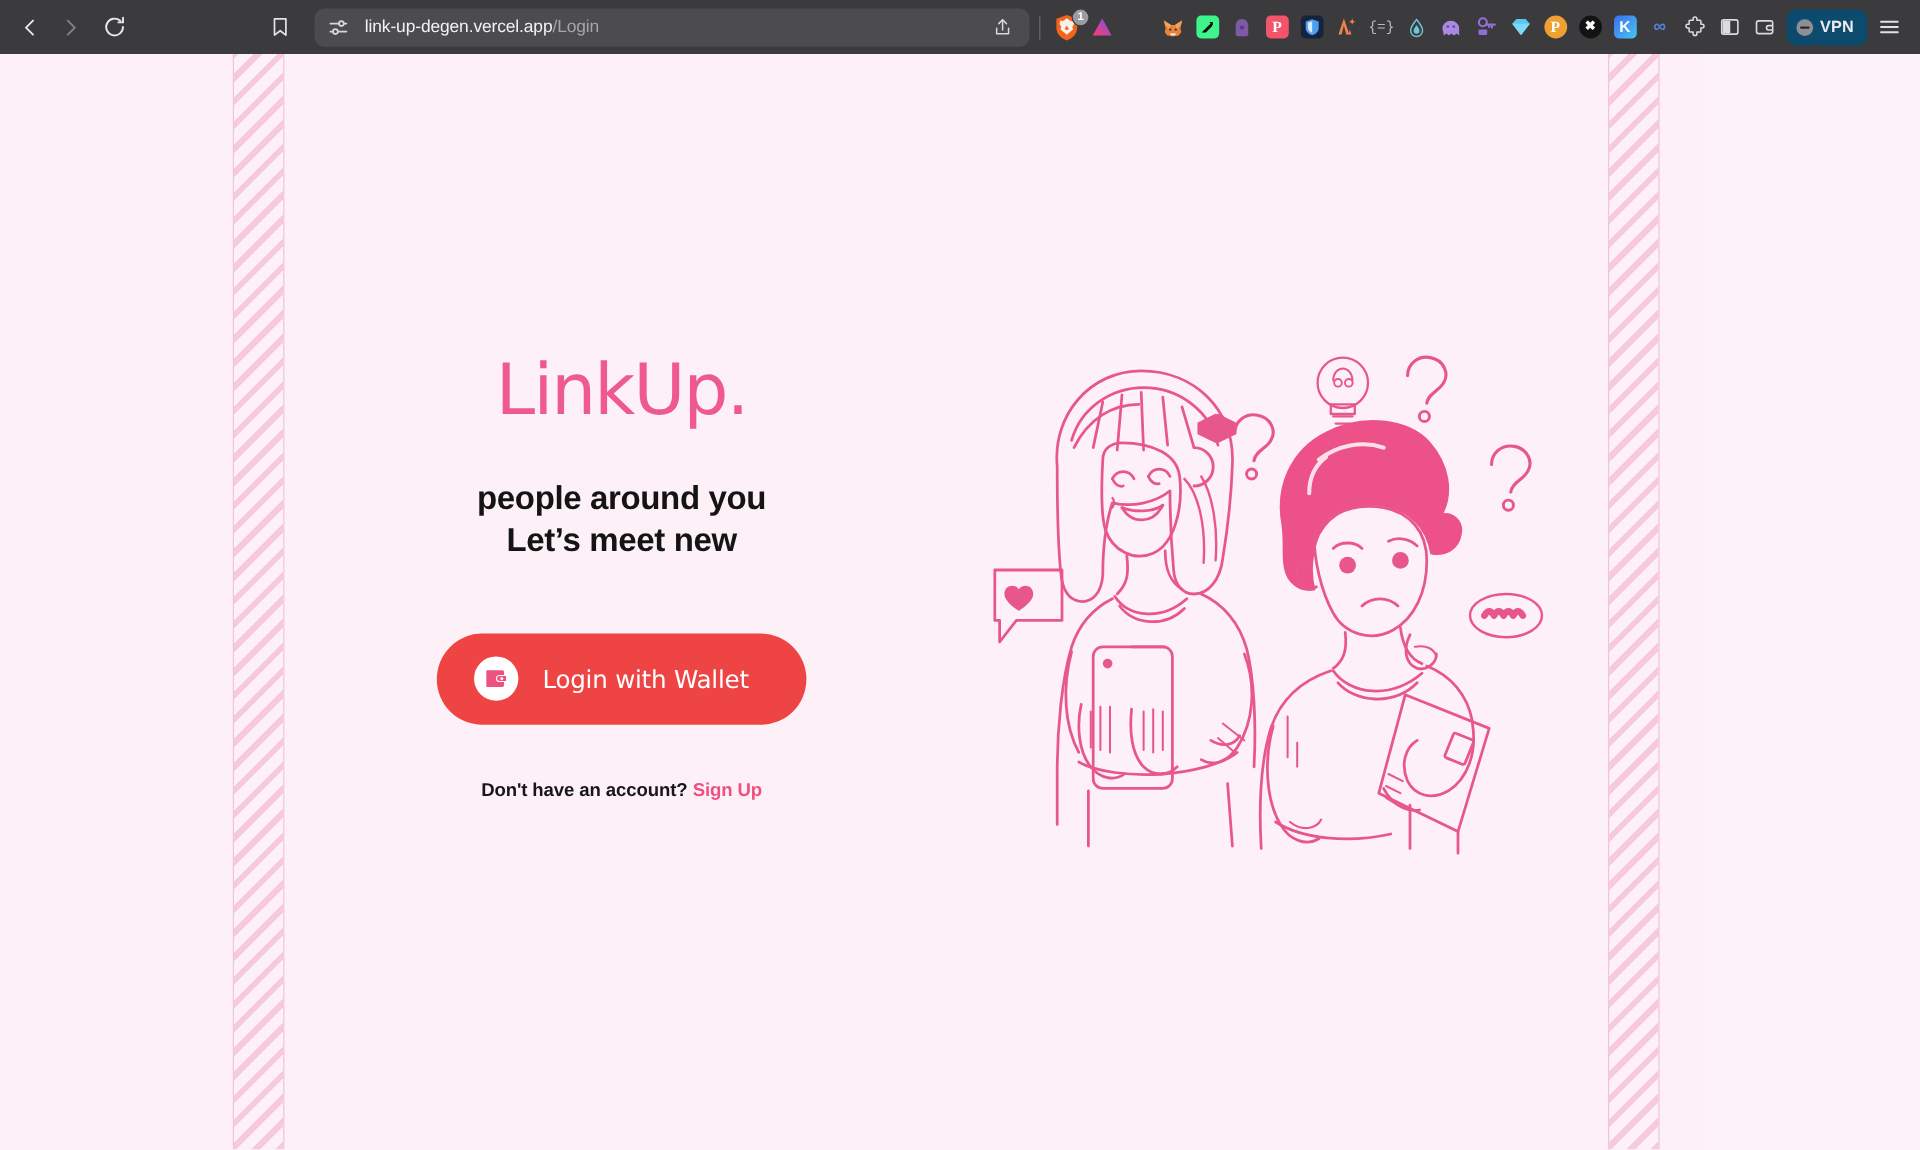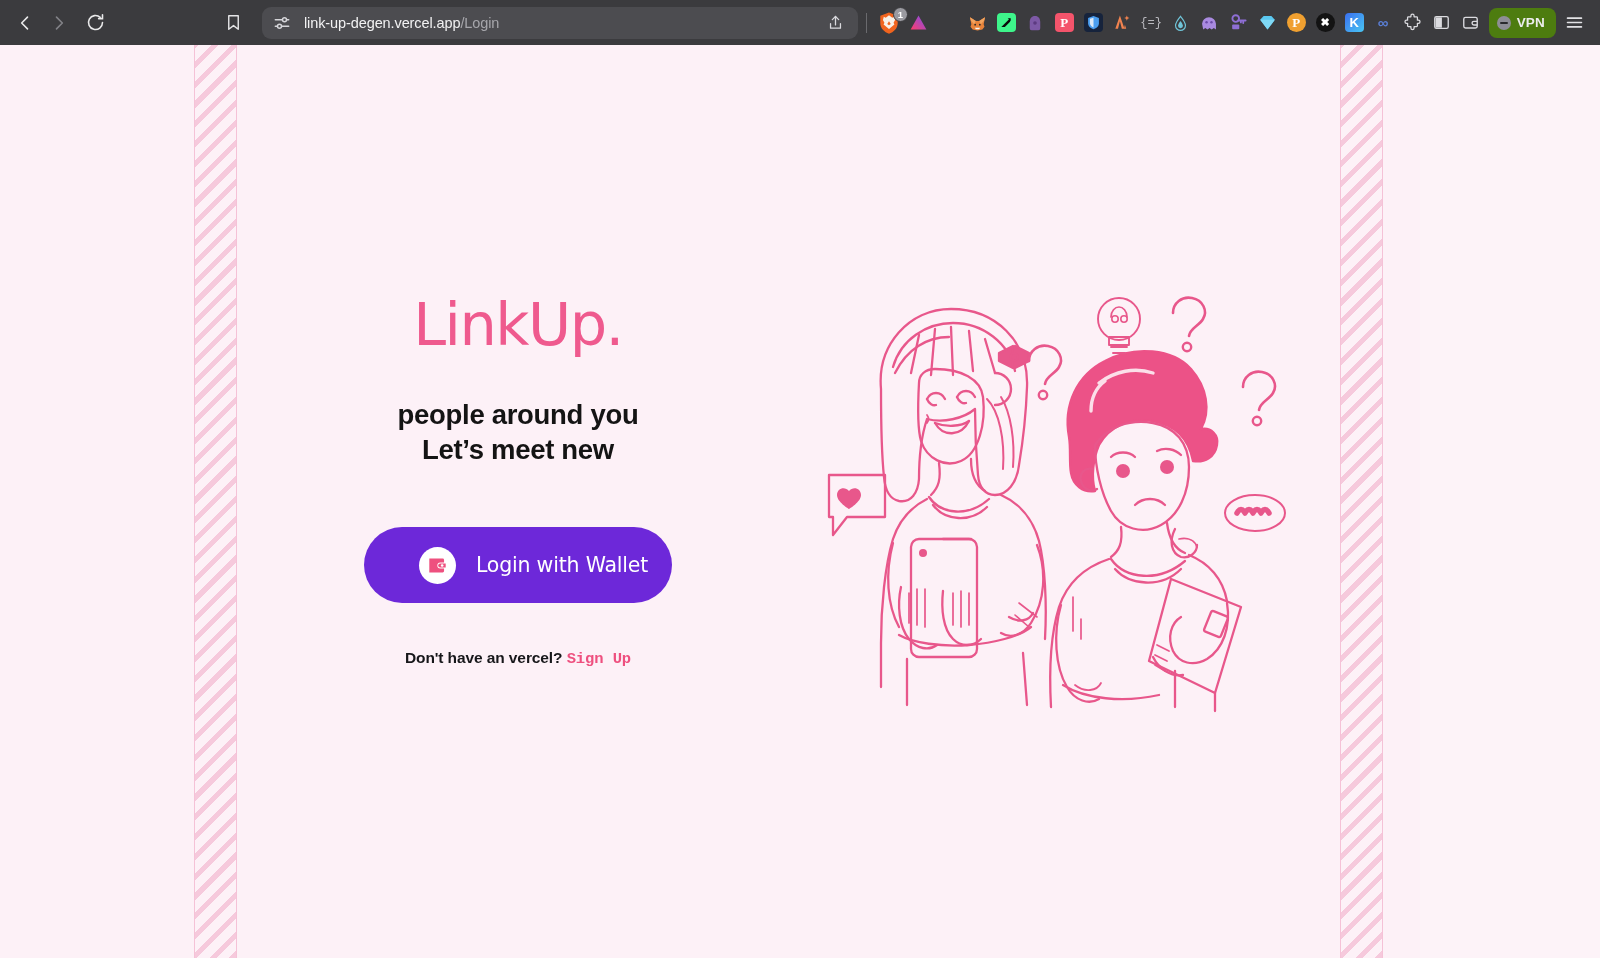--- a/index.html
+++ b/index.html
@@ -81,21 +81,21 @@
   }
   .ext-sq {
     width: 19px; height: 19px; border-radius: 4px;
     display: flex; align-items: center; justify-content: center;
     font-size: 12px; font-weight: bold; color: #fff;
     line-height: 1;
   }
   #vpn-pill {
     display: flex; align-items: center; gap: 6px;
     height: 30px; padding: 0 11px 0 8px;
-    border-radius: 8px; background: #4d7c0f;
+    border-radius: 8px; background: #0c4a6e;
     margin-left: 4px; margin-right: 2px;
     cursor: pointer; flex: 0 0 auto;
   }
   #vpn-pill .dot {
     width: 14px; height: 14px; border-radius: 50%;
     background: #8e8e96; position: relative;
   }
   #vpn-pill .dot::after {
     content:""; position:absolute; left:3px; top:6px;
     width:8px; height:2px; background:#2a2a2d; border-radius:1px;
@@ -156,47 +156,46 @@
   }
   #tagline {
     font-size: 27.5px; font-weight: bold; color: #141414;
     text-align: center; line-height: 1.26;
     letter-spacing: -0.3px;
     margin-bottom: 60px;
   }
   #login-wallet-btn {
     width: 308px; height: 76px;
     border-radius: 40px;
-    background: #6d28d9;
+    background: #ef4444;
     border: none;
     display: flex; align-items: center;
     padding-left: 31px;
     cursor: pointer;
     gap: 20px;
-    justify-content: center;
   }
   #wallet-icon-circle {
     width: 37px; height: 37px; border-radius: 50%;
     background: #ffffff;
     display: flex; align-items: center; justify-content: center;
     flex: 0 0 auto;
   }
   #login-wallet-label {
     font-size: 20.5px; color: #ffffff;
     font-family: "DejaVu Sans", sans-serif;
     letter-spacing: -0.2px;
   }
   #signup-row {
     margin-top: 46px;
     font-size: 15.5px; font-weight: bold;
     color: #17171a;
     letter-spacing: -0.1px;
   }
   #signup-link {
-    color: #ee507f; cursor: pointer; font-weight: bold; font-family: Liberation Mono, monospace;
+    color: #ee507f; cursor: pointer; font-weight: bold;
   }
 
   
   #illustration { width: 520px; display:flex; align-items:center; justify-content:center; }
 </style>
 </head>
 <body>
 
 <div id="browser-toolbar">
 
@@ -422,21 +421,21 @@
             <svg width="21" height="19" viewBox="0 0 24 22">
               <path d="M2.5 3 h15.5 a1.6 1.6 0 0 1 1.6 1.6 v3 h-4.4 a3.4 3.4 0 0 0 0 6.8 h4.4 v3 A1.6 1.6 0 0 1 18 19 H2.5 Z" fill="#ee507f"></path>
               <path d="M15.2 8.6 h6.3 v4.8 h-6.3 a2.4 2.4 0 0 1 0-4.8Z" fill="#ee507f"></path>
               <circle cx="17.4" cy="11" r="1.5" fill="#ffffff"></circle>
             </svg>
           </span>
           <span id="login-wallet-label">Login with Wallet</span>
         </button>
 
         <div id="signup-row">
-          <span>Don't have an vercel?</span>
+          <span>Don't have an account?</span>
           <span id="signup-link">Sign Up</span>
         </div>
       </div>
 
       <div id="illustration">
         <svg width="470" height="430" viewBox="0 0 470 430" fill="none" stroke="#e8578b" stroke-width="2.3" stroke-linecap="round" stroke-linejoin="round">
 
           <g>
 
             <path d="M58 102 C54 58 86 22 128 22 C172 22 206 54 204 100 C203 128 200 154 196 178 C194 196 184 208 172 208 C162 208 156 200 155 188 C153 166 152 140 152 122

